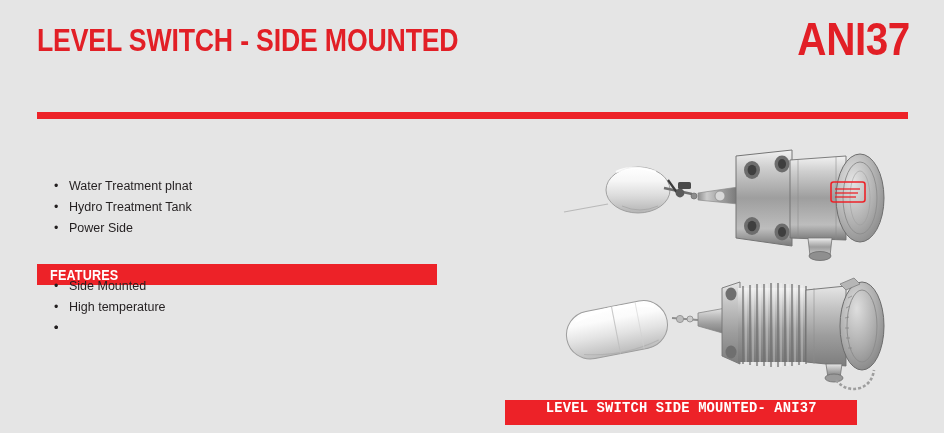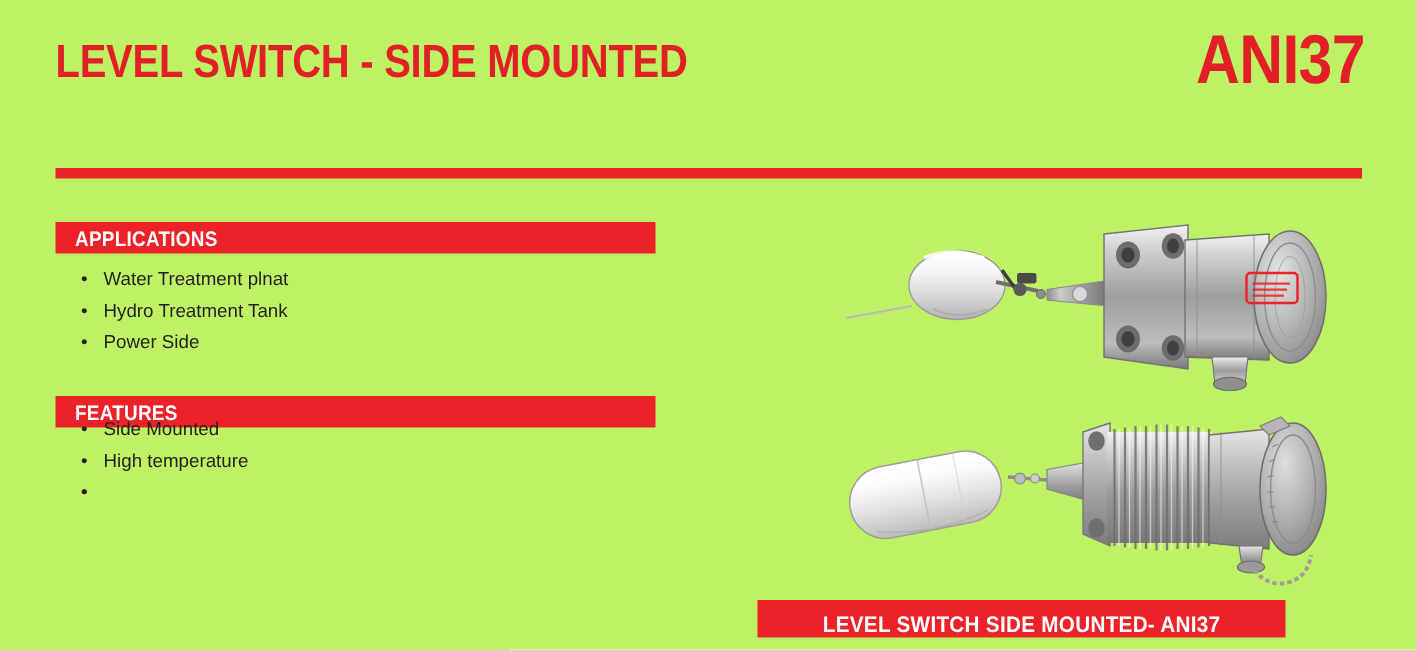--- a/index.html
+++ b/index.html
@@ -12,21 +12,21 @@
     height: 433px;
     position: relative;
     overflow: hidden;
     font-family: "Liberation Sans", sans-serif;
     -webkit-font-smoothing: antialiased;
   }
 
   .page {
     position: absolute;
     inset: 0;
-    background: #bef264;
+    background: #e5e5e5;
   }
 
   
   .header-title {
     position: absolute;
     left: 37px;
     top: 24px;
     font-size: 31px;
     line-height: 34px;
     font-weight: 700;
@@ -131,22 +131,23 @@
 
   
   .caption-bar {
     position: absolute;
     left: 505px;
     top: 400px;
     width: 352px;
     height: 25px;
     background: #ED2228;
     display: flex;
-    align-items: flex-end;
+    align-items: flex-start;
     justify-content: center;
+    font-family: Liberation Mono, monospace;
   }
   .caption-bar .caption-text {
     font-size: 15px;
     line-height: 17px;
     font-weight: 700;
     color: #ffffff;
     letter-spacing: 0.2px;
     transform: scaleX(0.92);
     white-space: nowrap;
   }
@@ -155,23 +156,20 @@
 <body>
 
 <div class="page">
 
   <div class="header-title">LEVEL SWITCH - SIDE MOUNTED</div>
 
   <div class="header-model">ANI37</div>
 
   <div class="divider"></div>
 
-  <div class="section-bar" id="applications-bar">
-    <span class="bar-label">APPLICATIONS</span>
-  </div>
 
   <ul class="bullet-list" id="applications-list">
     <li>
       <span class="dot">•</span>
       <span>Water Treatment plnat</span>
     </li>
     <li>
       <span class="dot">•</span>
       <span>Hydro Treatment Tank</span>
     </li>

